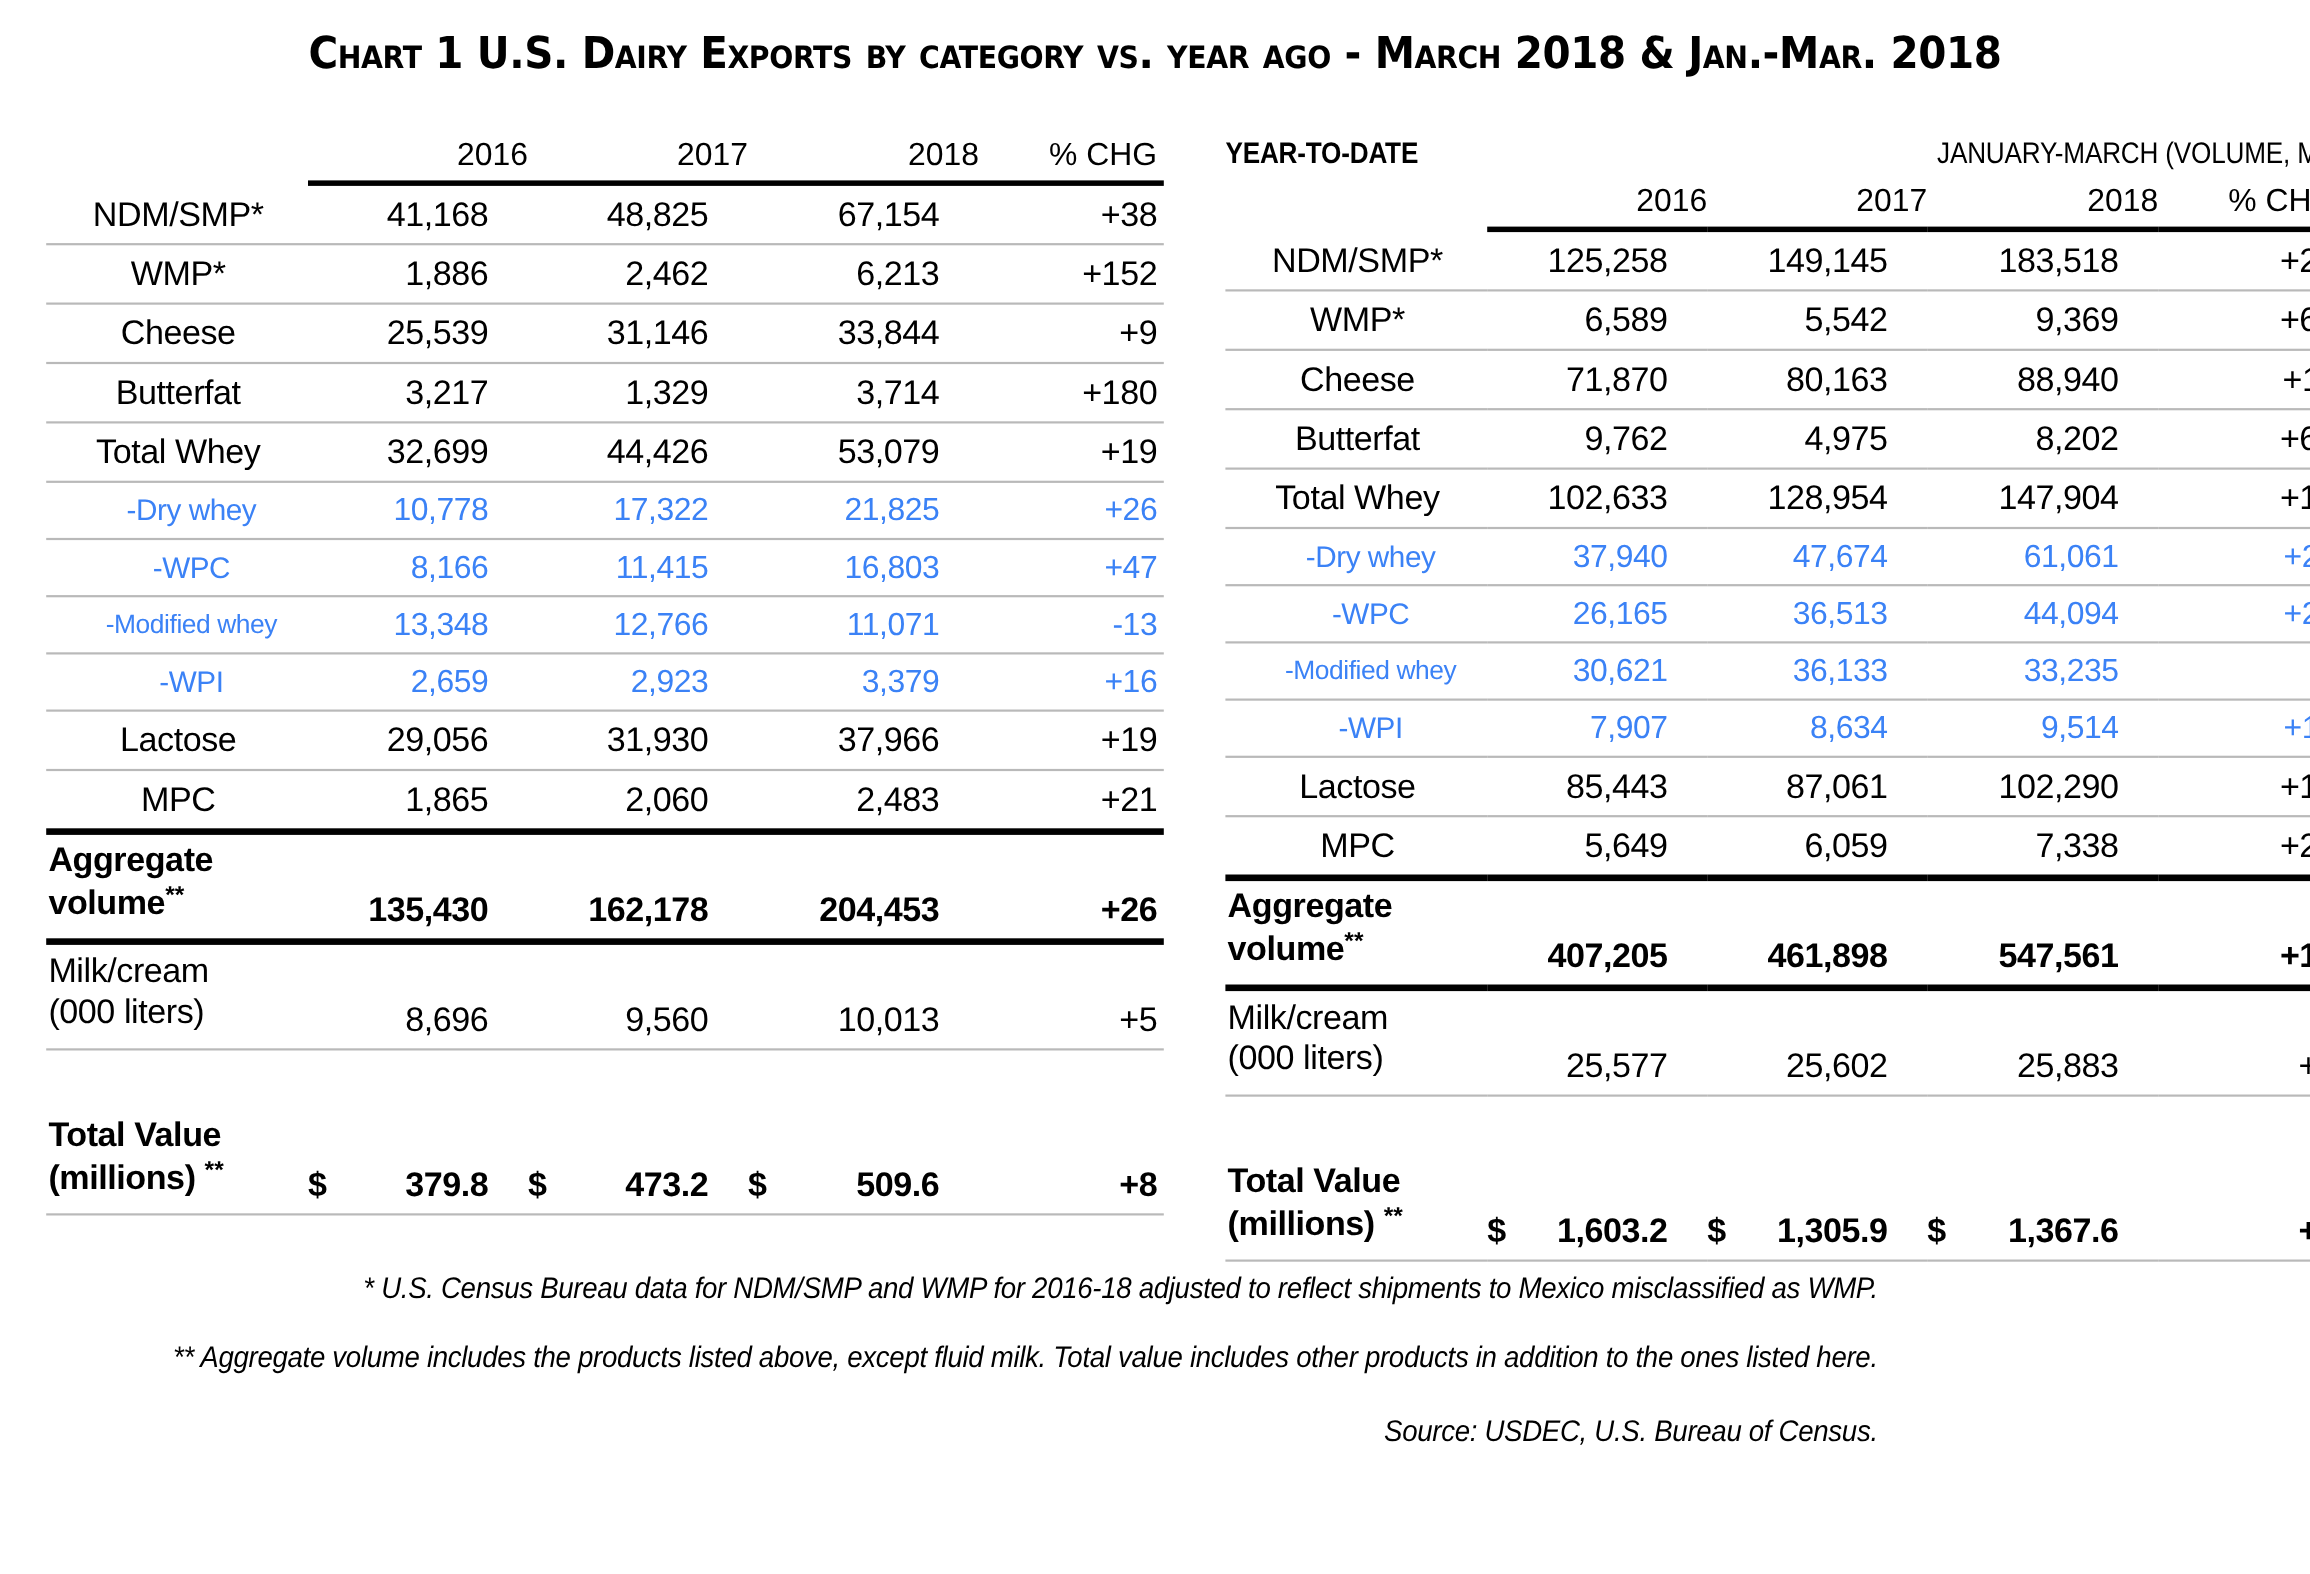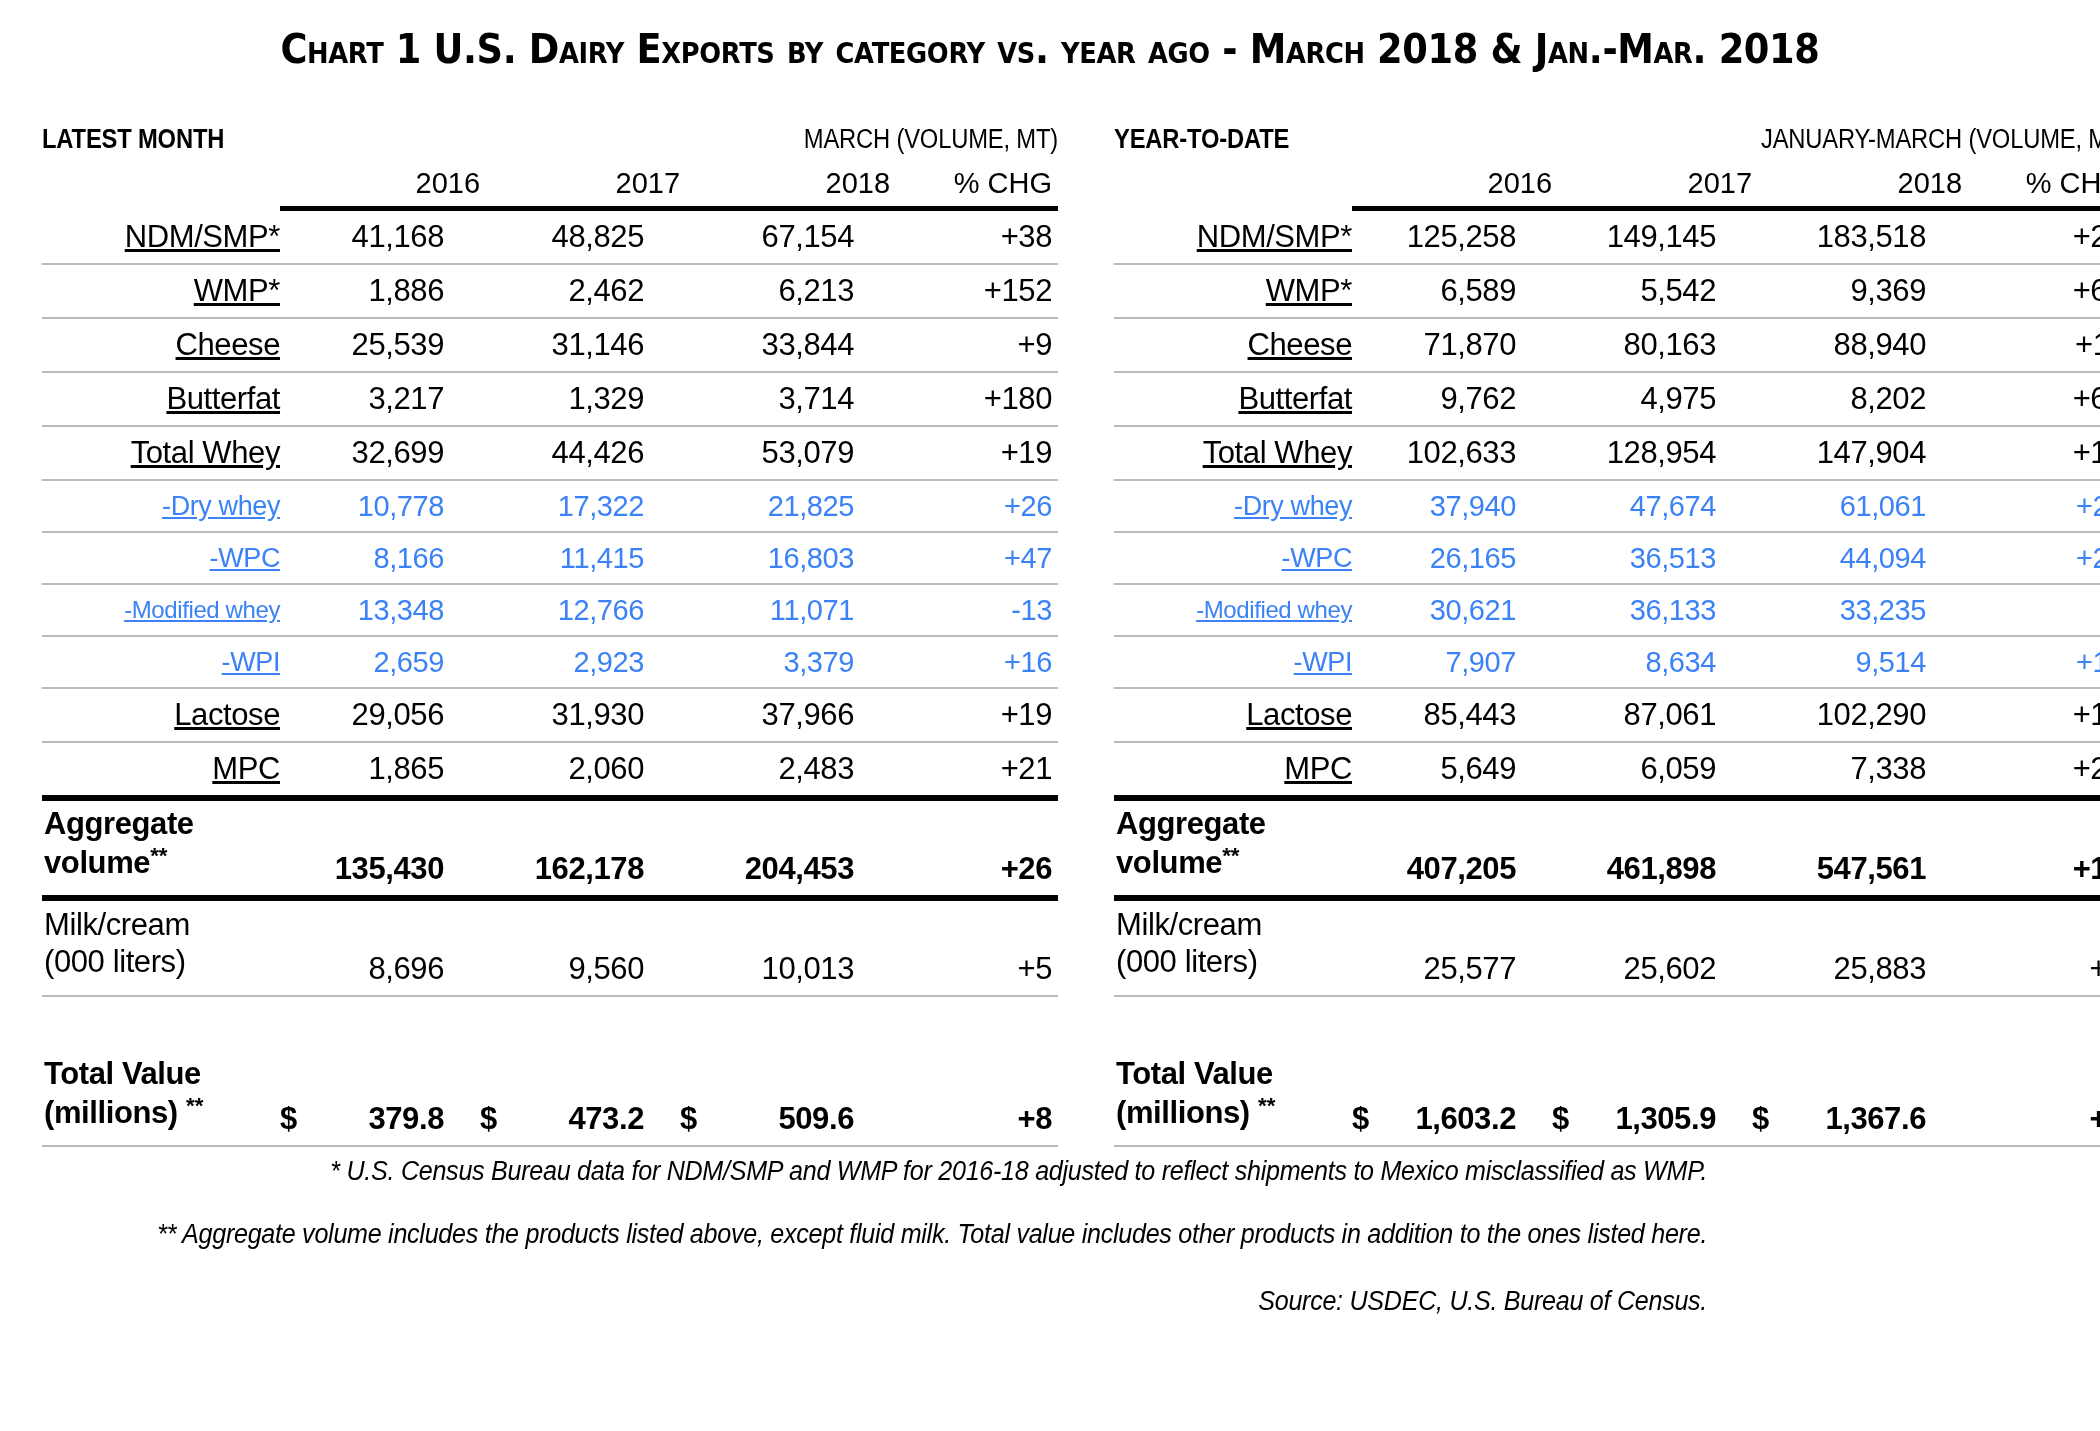--- a/index.html
+++ b/index.html
@@ -124,24 +124,23 @@
   }
 
   
   tr.drow td {
     height: 52px;
     font-size: 31px;
     padding-right: 36px;
     letter-spacing: -0.4px;
   }
   tr.drow td.lbl {
-    text-align: right;
+    text-align: center;
     padding-right: 0;
     padding-left: 2px;
-    text-decoration: underline;
   }
   tr.drow td.chg { padding-right: 6px; }
 
   tr.drow.sub td {
     color: #3b82f6;
     font-size: 29px;
     height: 50px;
   }
   tr.drow.sub td.lbl {
     padding-left: 26px;
@@ -218,28 +217,20 @@
     <div class="tbl-wrap left">
       <table class="xtab">
         <colgroup>
           <col class="c-label">
             <col class="c-y1">
             <col class="c-y2">
             <col class="c-y3">
             <col class="c-chg">
         </colgroup>
         <tbody>
-          <tr class="caption-row">
-            <td colspan="2">
-                <span class="cap-period">LATEST MONTH</span>
-              </td>
-            <td colspan="3">
-                <span class="cap-units">MARCH (VOLUME, MT)</span>
-              </td>
-          </tr>
 
           <tr class="year-row">
             <td class="lbl"></td>
             <td>2016</td>
             <td>2017</td>
             <td>2018</td>
             <td class="chg">% CHG</td>
           </tr>
 
           <tr class="rule-row">

